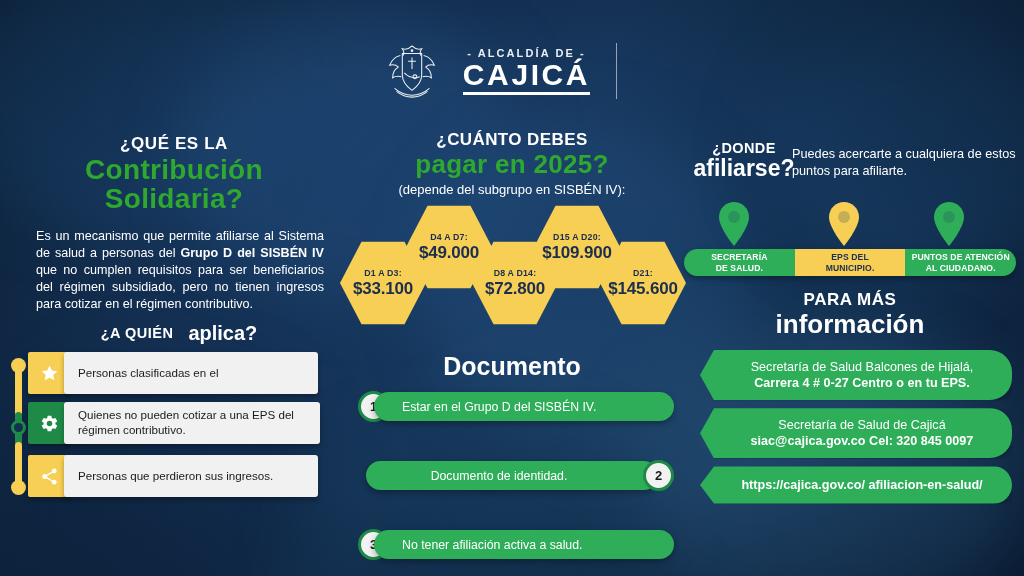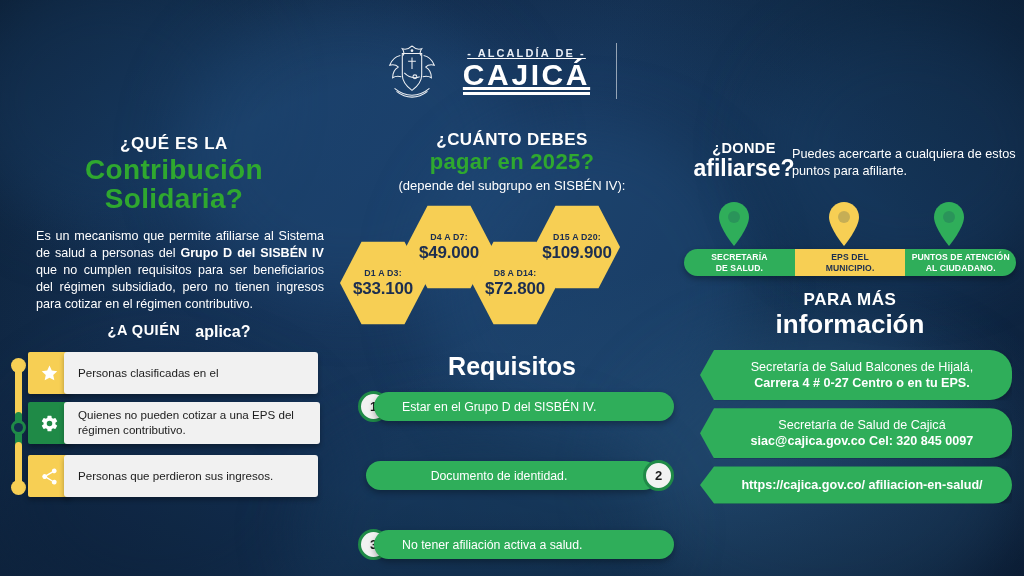--- a/index.html
+++ b/index.html
@@ -29,21 +29,21 @@
   .b4 { left: 620px; top: 330px; width: 400px; height: 300px; background: rgba(34,74,112,0.5); }
   .b5 { left: 760px; top: 20px; width: 300px; height: 260px; background: rgba(24,58,96,0.6); }
   .b6 { left: 0px; top: 360px; width: 320px; height: 260px; background: rgba(16,42,72,0.7); }
   .b7 { left: 300px; top: 420px; width: 360px; height: 220px; background: rgba(20,52,86,0.55); }
   .vig { position:absolute; inset:0; pointer-events:none;
          background: radial-gradient(ellipse 85% 85% at 50% 50%, rgba(0,0,0,0) 45%, rgba(5,16,30,0.55) 100%); }
 
   
   .header { position: absolute; left: 0; top: 40px; width: 1024px; display: flex; justify-content: center; align-items: center; gap: 0; }
   .crest { width: 62px; height: 62px; flex: none; }
-  .brand { margin-left: 20px; text-align: center; color: #fff; text-decoration: underline; }
+  .brand { margin-left: 20px; text-align: center; color: #fff; }
   .brand .kicker { font-size: 11px; letter-spacing: 2.1px; font-weight: 700; color: #e9eef5; }
   .brand .name { font-size: 30px; font-weight: 800; letter-spacing: 2.6px; line-height: 1.05; border-bottom: 3px solid #fff; padding-bottom: 2px; }
   .divider-v { width: 1px; height: 56px; background: rgba(255,255,255,0.55); margin: 0 26px; }
   .secret { color: #fff; text-align: center; }
   .secret .l1 { font-size: 14.5px; letter-spacing: 2.4px; font-weight: 400; }
   .secret .l2 { font-size: 25px; letter-spacing: 2.2px; font-weight: 800; margin-top: 1px; }
 
   
   .h-kicker { color: #fff; font-weight: 800; letter-spacing: 0.6px; text-align: center; }
   .h-script { font-weight: 800; text-align: center; letter-spacing: 0.3px; }
@@ -52,21 +52,21 @@
   
   .col-left { position: absolute; left: 14px; top: 134px; width: 320px; }
   .left-title-1 { font-size: 17px; }
   .left-title-2 { font-size: 28px; line-height: 0.97; margin-top: 2px; }
   .left-body { margin-top: 16px; color: #fff; font-size: 12.6px; line-height: 1.34; text-align: justify; padding: 0 10px 0 22px; }
   .left-body b { font-weight: 800; }
 
   .aquien { position: absolute; left: 14px; top: 322px; width: 330px; }
   .aquien-head { text-align: center; color: #fff; }
   .aquien-head .t1 { font-size: 14.5px; font-weight: 800; letter-spacing: 0.5px; display: inline; vertical-align: 2px; }
-  .aquien-head .t2 { font-size: 16px; font-weight: 800; display: inline; margin-left: 15px; }
+  .aquien-head .t2 { font-size: 20px; font-weight: 800; display: inline; margin-left: 15px; }
 
   .timeline { position: absolute; left: 10px; top: 356px; width: 16px; height: 136px; }
   .tl-seg { position: absolute; left: 5px; width: 7px; border-radius: 4px; }
   .tl-y1 { top: 6px;  height: 54px; background: #f7cf54; }
   .tl-g  { top: 56px; height: 34px; background: #1f8a47; }
   .tl-y2 { top: 86px; height: 48px; background: #f7cf54; }
   .tl-dot { position: absolute; left: 1px; width: 15px; height: 15px; border-radius: 50%; }
   .tl-d1 { top: 2px;  background: #f7cf54; }
   .tl-d2 { top: 64px; background: #1f8a47; border: 3.5px solid #1f8a47; }
   .tl-d2 i { display:block; width:100%; height:100%; border-radius:50%; background:#12304f; }
@@ -80,21 +80,21 @@
   .a1 { top: 352px; width: 290px; }
   .a2 { top: 402px; width: 292px; }
   .a3 { top: 455px; width: 290px; }
   .ic-y { background: #f7cf54; }
   .ic-g { background: #1f8a47; }
   .acard .tx-off { margin-left: -6px; }
 
   
   .col-center { position: absolute; left: 344px; top: 130px; width: 336px; }
   .c-title-1 { font-size: 17px; letter-spacing: 0.4px; }
-  .c-title-2 { font-size: 22px; line-height: 1.0; margin-top: 1px; }
+  .c-title-2 { font-size: 26px; line-height: 1.0; margin-top: 1px; }
   .c-sub { text-align: center; color: #fff; font-size: 13px; margin-top: 5px; }
 
   .hexwrap { position: absolute; left: 340px; top: 204px; width: 348px; height: 116px; }
   .hex {
     position: absolute; width: 86px; height: 86px; background: #f7cf54;
     clip-path: polygon(25% 2%, 75% 2%, 100% 50%, 75% 98%, 25% 98%, 0% 50%);
     display: flex; flex-direction: column; align-items: center; justify-content: center;
     color: #1c2e50; text-align: center;
   }
   .hex .lab { font-size: 8.8px; font-weight: 800; letter-spacing: 0.2px; }
@@ -260,23 +260,27 @@
       <div class="val">$49.000</div>
     </div>
     <div class="hex hx3">
       <div class="lab">D8 A D14:</div>
       <div class="val">$72.800</div>
     </div>
     <div class="hex hx4">
       <div class="lab">D15 A D20:</div>
       <div class="val">$109.900</div>
     </div>
-  </div>
-
-  <div class="req-head">Requisitos</div>
+    <div class="hex hx5">
+      <div class="lab">D21:</div>
+      <div class="val">$145.600</div>
+    </div>
+  </div>
+
+  <div class="req-head">Documento</div>
   <div class="reqs">
     <div class="rrow r-left">
       <div class="rnum">1</div>
       <div class="rchip">Estar en el Grupo D del SISBÉN IV.</div>
     </div>
     <div class="rrow r-right">
       <div class="rchip">Documento de identidad.</div>
       <div class="rnum">2</div>
     </div>
     <div class="rrow r-left">

